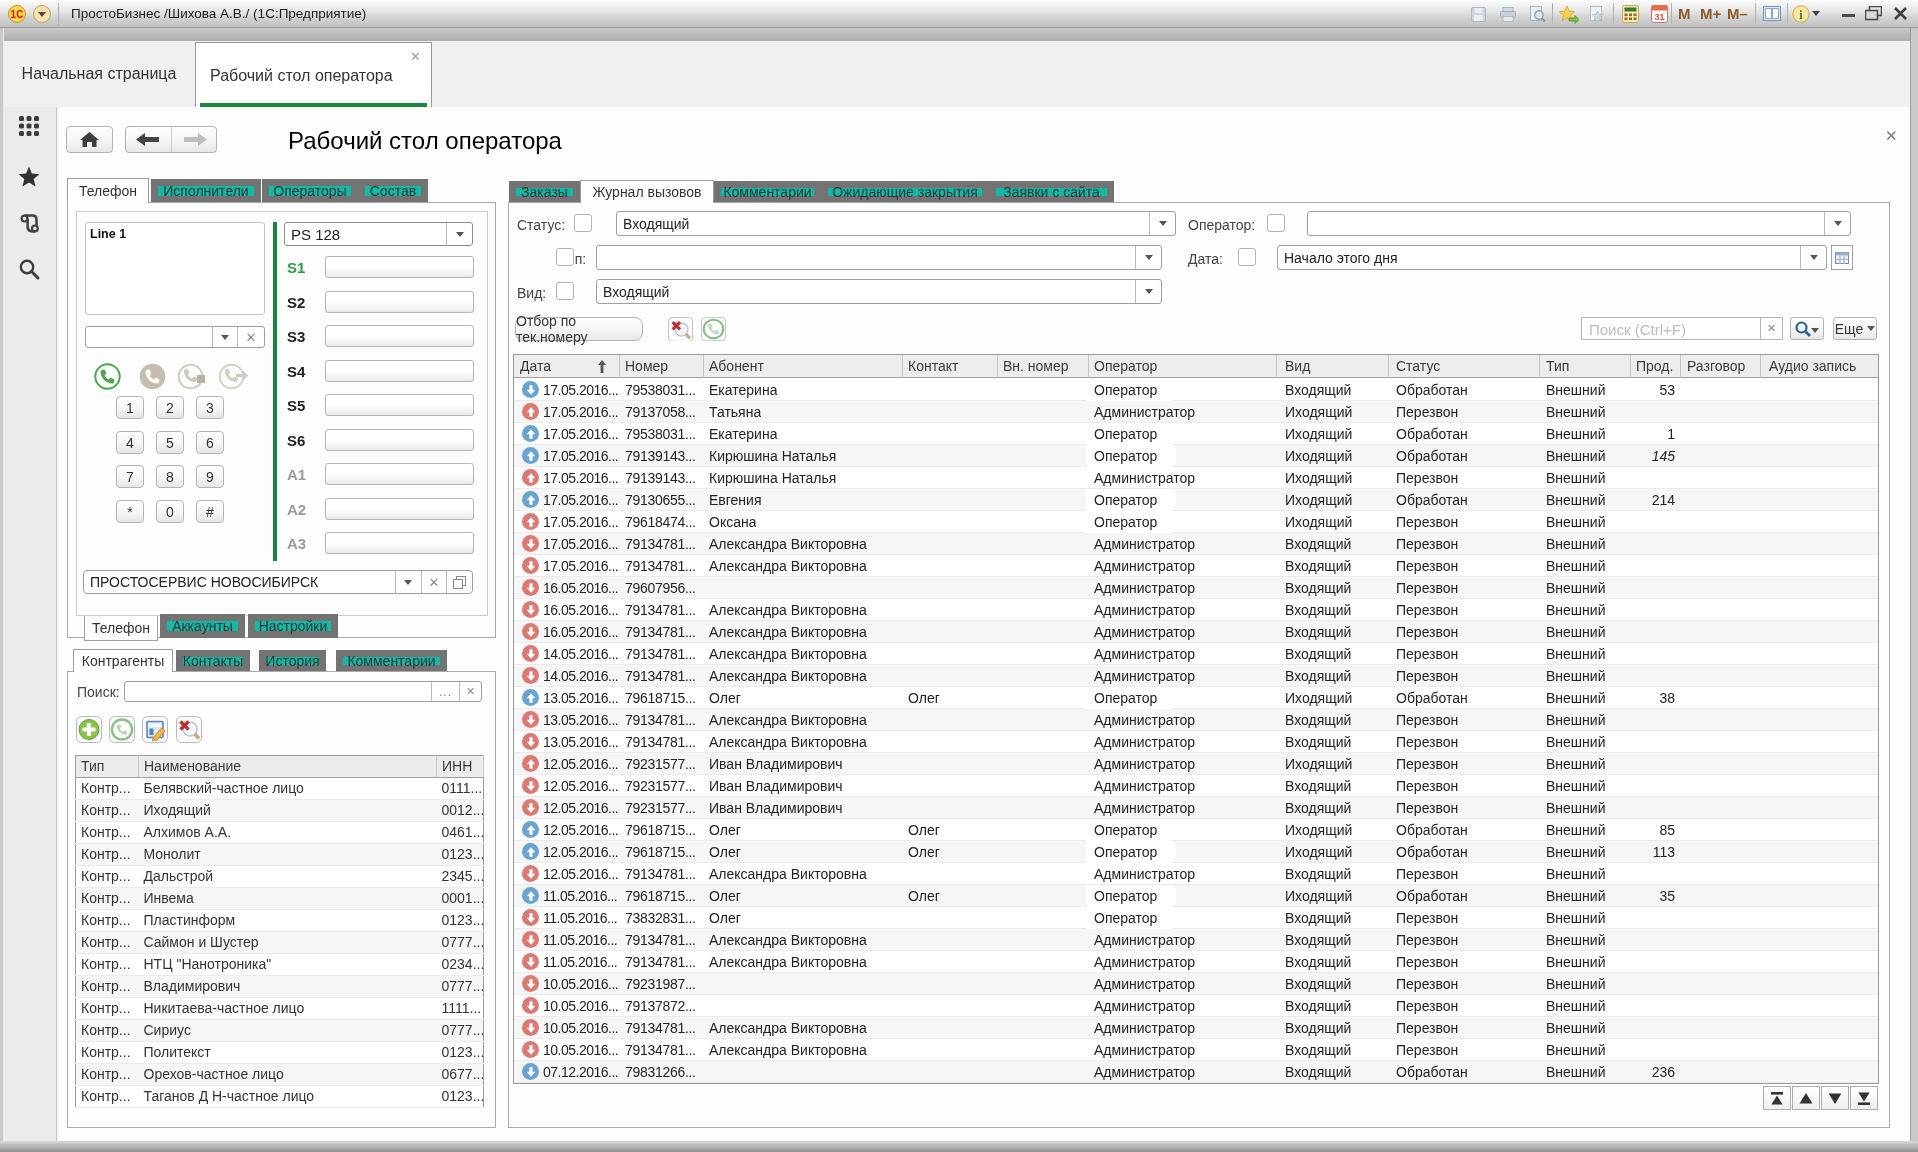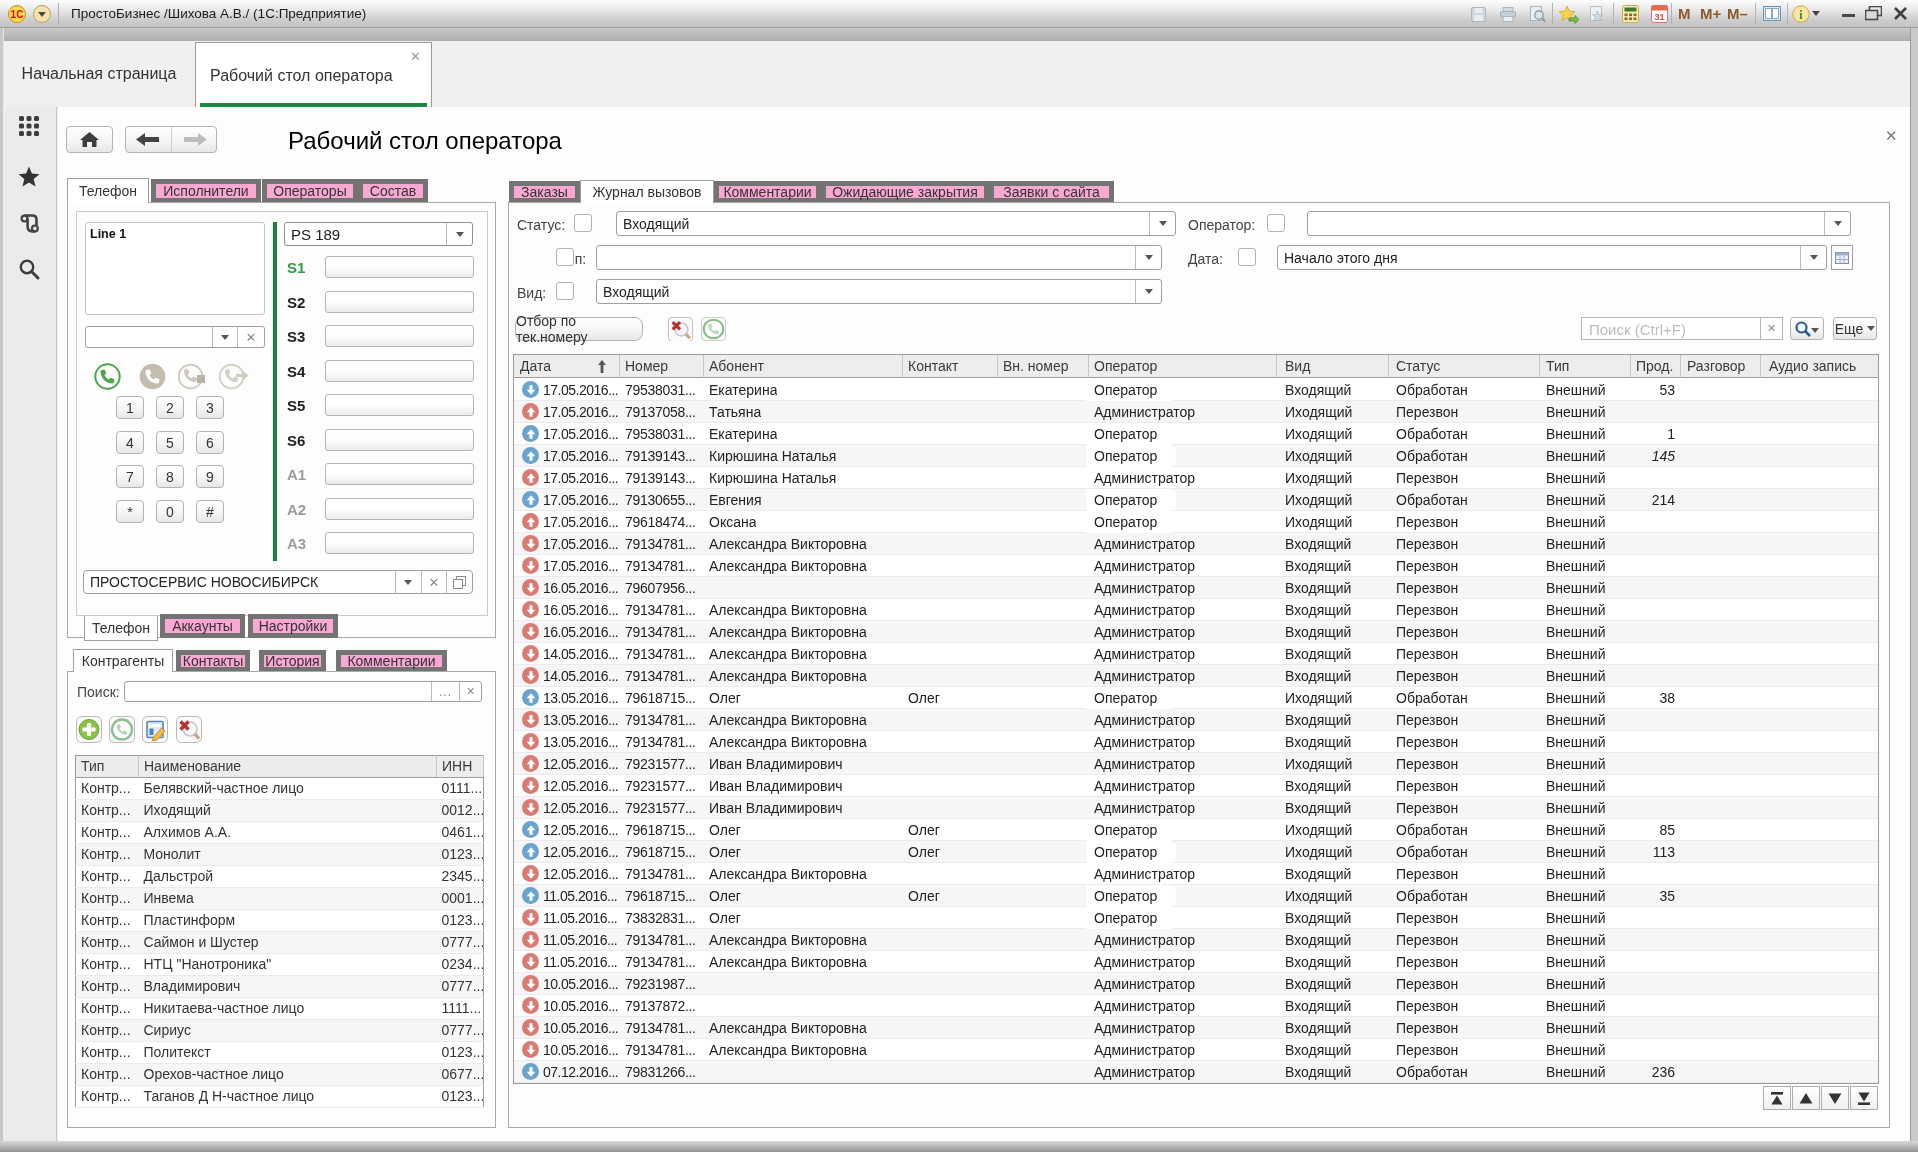--- a/index.html
+++ b/index.html
@@ -25,21 +25,21 @@
 #frame-right { left:1910px; top:28px; width:8px; height:1114px; background:#c9c9c9; border-left:1px solid #9d9d9d; }
 #frame-bottom { left:0; top:1141px; width:1918px; height:11px;
   background:linear-gradient(#d8d8d8,#a8a8a8 70%,#8f8f8f); }
 
 #rail { left:5px; top:107px; width:52px; height:1034px; background:#ebebeb; border-right:1px solid #c6c6c6; }
 
 #content { left:58px; top:107px; width:1852px; height:1034px; background:#fdfdfd; }
 
 .btn { border:1px solid #b3b3b3; border-radius:4px; background:linear-gradient(#ffffff,#f4f4f4 60%,#e7e7e7); }
 .gtab { display:flex; align-items:center; justify-content:center; font-size:14px; color:#333;
-  background:#f9a8d4; border:5px solid #737373; }
+  background:#14b8a6; border:7px solid #737373; }
 .gtab-act { background:#fff; border:1px solid #9f9f9f; z-index:3; }
 .gbox { border:1px solid #a9a9a9; background:#fdfdfd; }
 .cblabel { font-size:14px; color:#444; }
 .checkbox { width:18px; height:18px; background:#fff; border:1px solid #b2b2b2; border-radius:3px; }
 .combo { background:#fff; border:1px solid #9f9f9f; border-radius:3px; }
 .combo .txt { position:absolute; left:6px; top:50%; transform:translateY(-50%); font-size:14px; color:#222; white-space:nowrap; }
 .drop { position:absolute; right:0; top:0; bottom:0; width:25px; border-left:1px solid #b9b9b9;
   display:flex; align-items:center; justify-content:center; }
 .caret { width:0; height:0; border-left:4px solid transparent; border-right:4px solid transparent;
   border-top:5px solid #555; }
@@ -251,21 +251,21 @@
 <div class="abs btn dp" style="left:116px; top:465px;">7</div>
 <div class="abs btn dp" style="left:156px; top:465px;">8</div>
 <div class="abs btn dp" style="left:196px; top:465px;">9</div>
 <div class="abs btn dp" style="left:116px; top:500px;">*</div>
 <div class="abs btn dp" style="left:156px; top:500px;">0</div>
 <div class="abs btn dp" style="left:196px; top:500px;">#</div>
 
 <div class="abs" style="left:273px; top:222px; width:4px; height:339px; background:#17833c;"></div>
 
 <div class="abs combo" style="left:284px; top:222px; width:189px; height:24px; border-color:#8f8f8f;">
-  <span class="txt" style="font-size:15px;">PS 189</span>
+  <span class="txt" style="font-size:15px;">PS 128</span>
   <div class="drop" style="width:26px;">
       <span class="caret"></span>
     </div>
 </div>
 
 <div class="abs slabel" style="left:287px; top:259px; color:#2f9e44;">S1</div>
 <div class="abs sinput" style="left:325px; top:256px; width:149px; height:22px;"></div>
 <div class="abs slabel" style="left:287px; top:294px;">S2</div>
 <div class="abs sinput" style="left:325px; top:291px; width:149px; height:22px;"></div>
 <div class="abs slabel" style="left:287px; top:328px;">S3</div>

